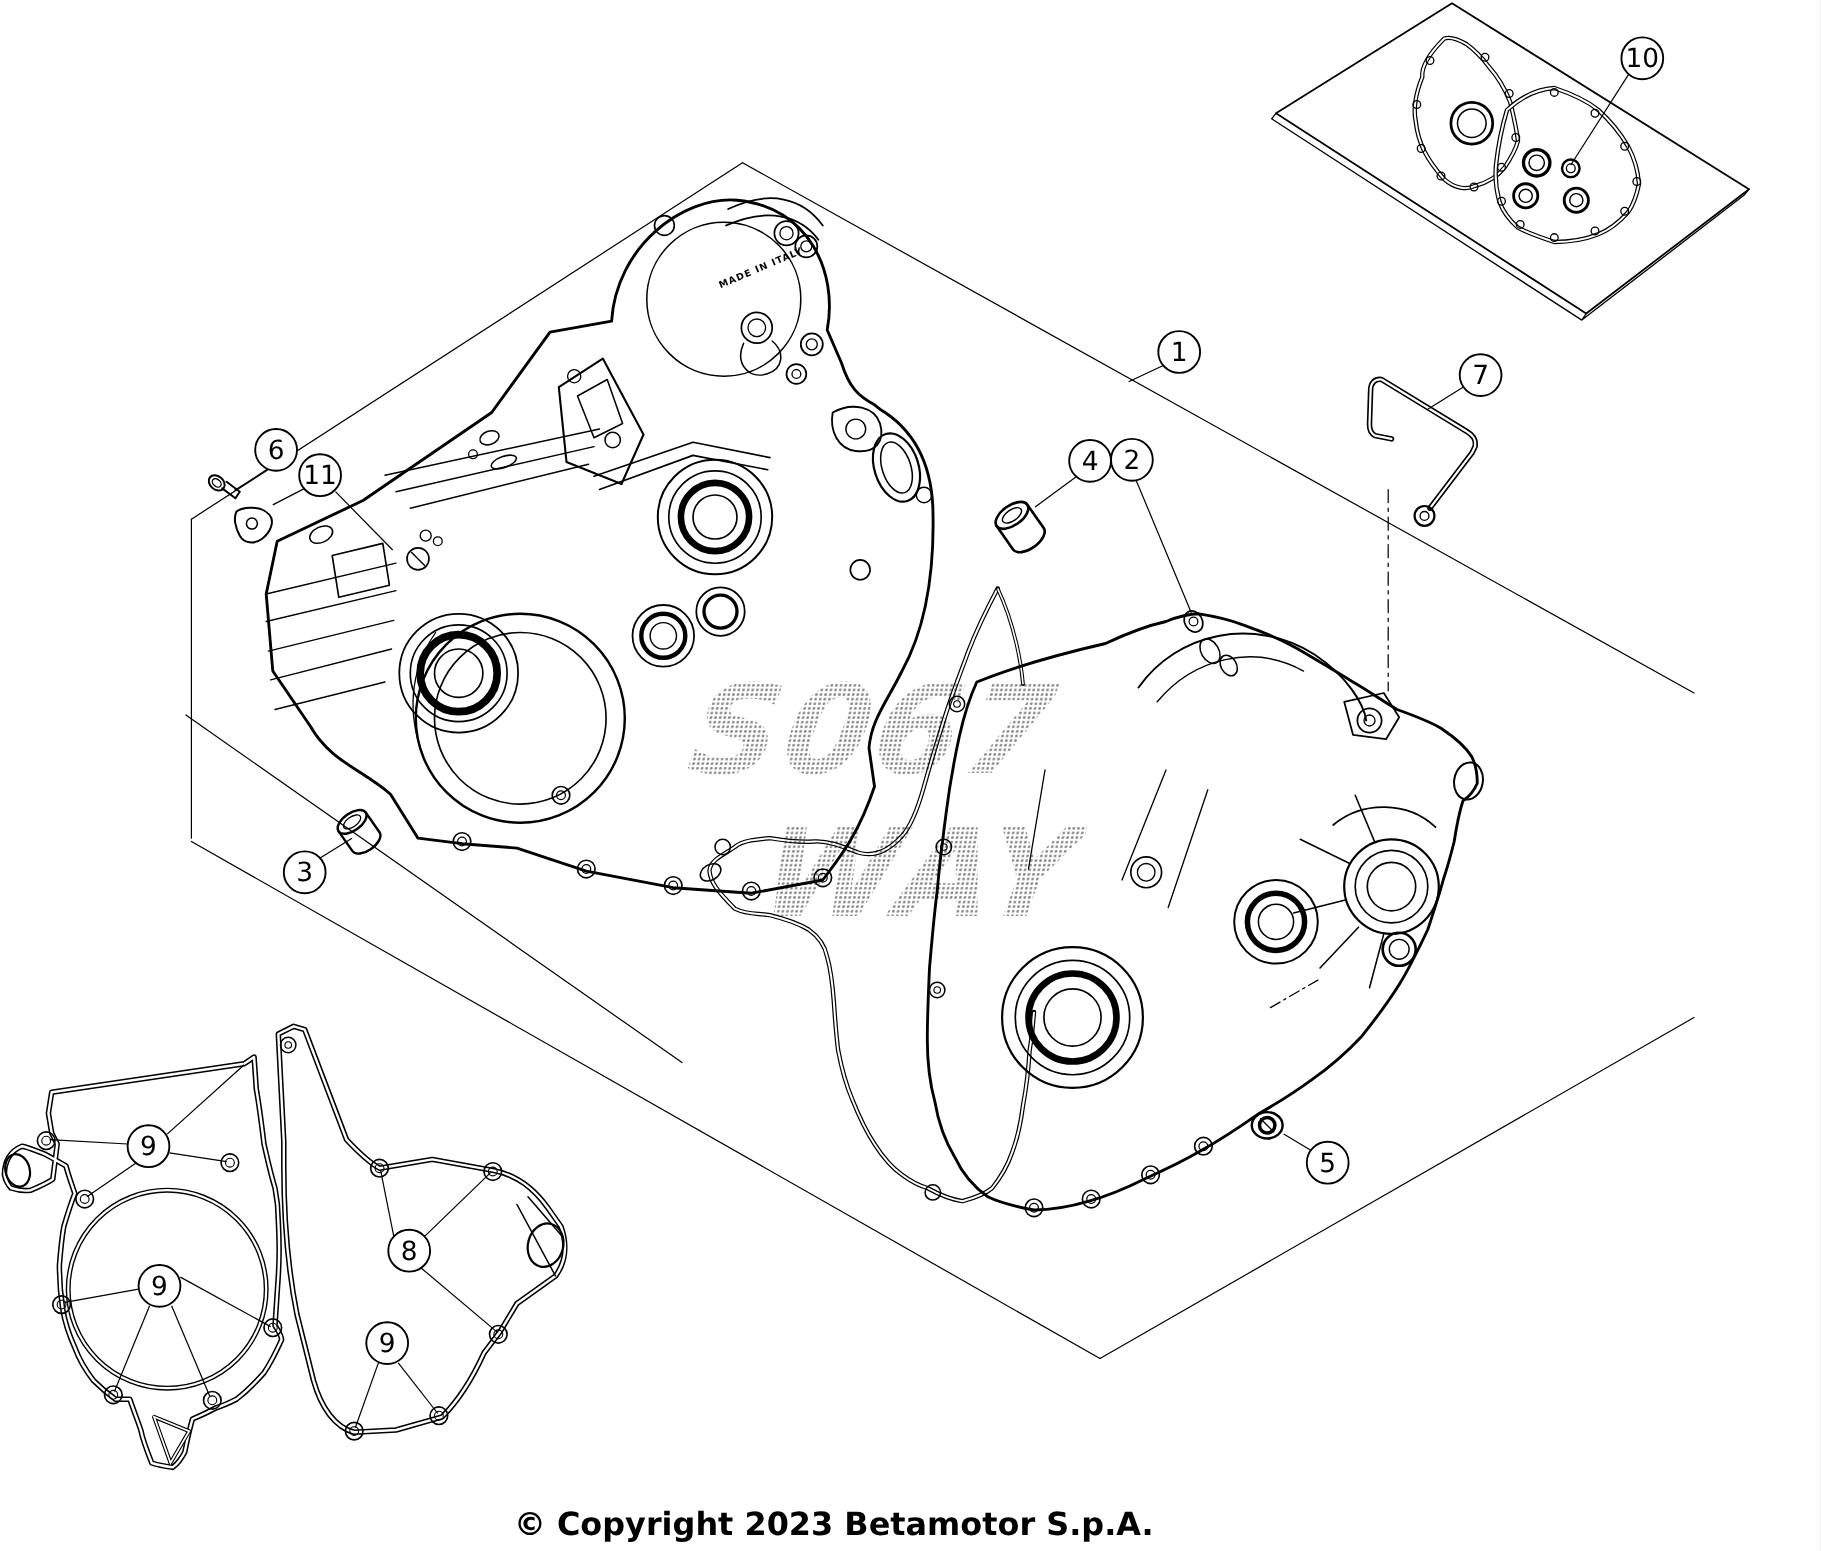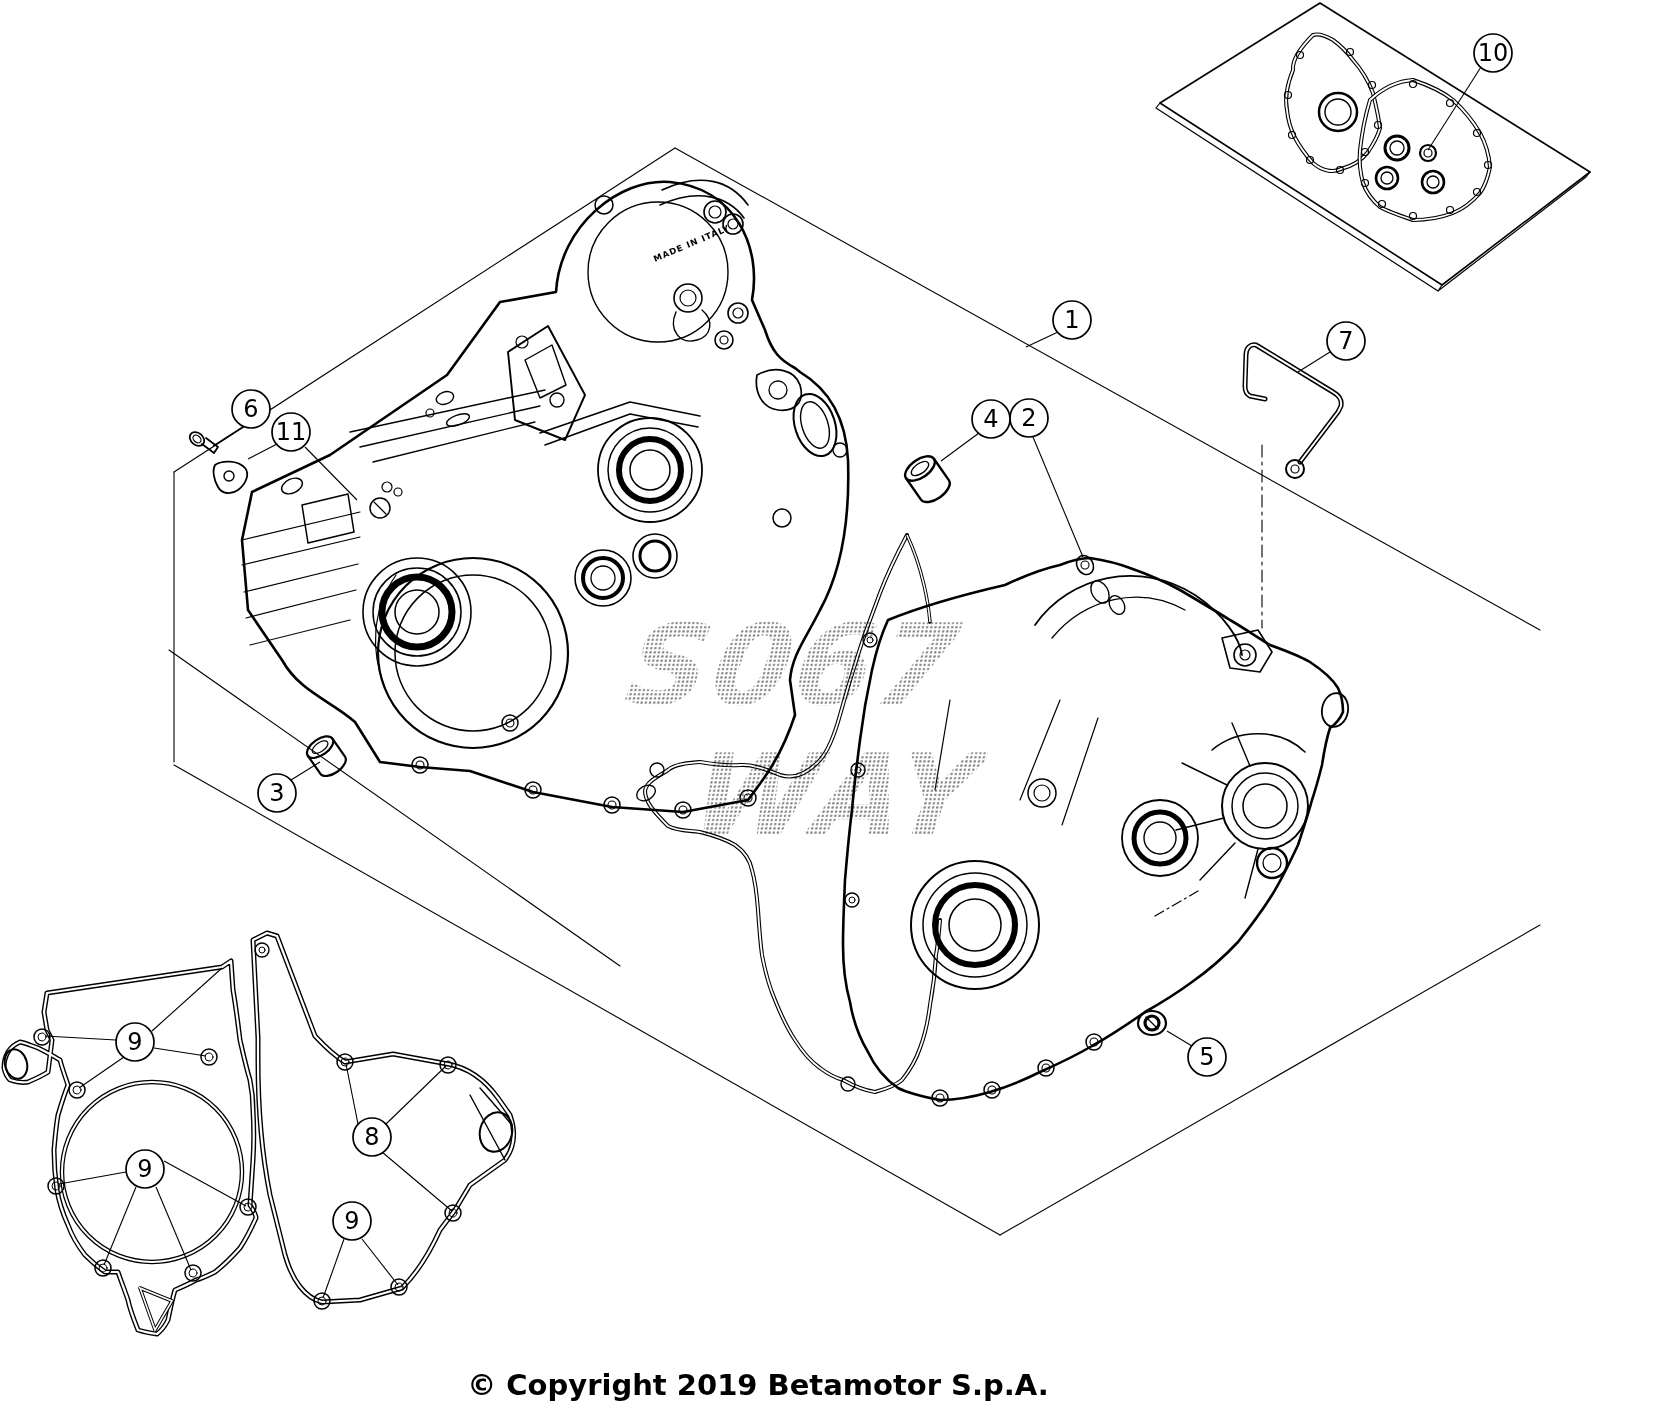--- a/index.html
+++ b/index.html
@@ -382,14 +382,14 @@
         <circle cx="291" cy="432" r="19" fill="#fff" stroke="#000" stroke-width="1.7"></circle>
         <text x="291" y="440" text-anchor="middle" class="callout-num">11</text>
       </g>
   </svg>
 
   <div class="watermark">
     <div class="wm-line wm-1">S067</div>
     <div class="wm-line wm-2">WAY</div>
   </div>
 
-  <div class="copyright">© Copyright 2019 Betamotor S.p.A.</div>
+  <div class="copyright">© Copyright 2023 Betamotor S.p.A.</div>
 </div>
 
 </body></html>

